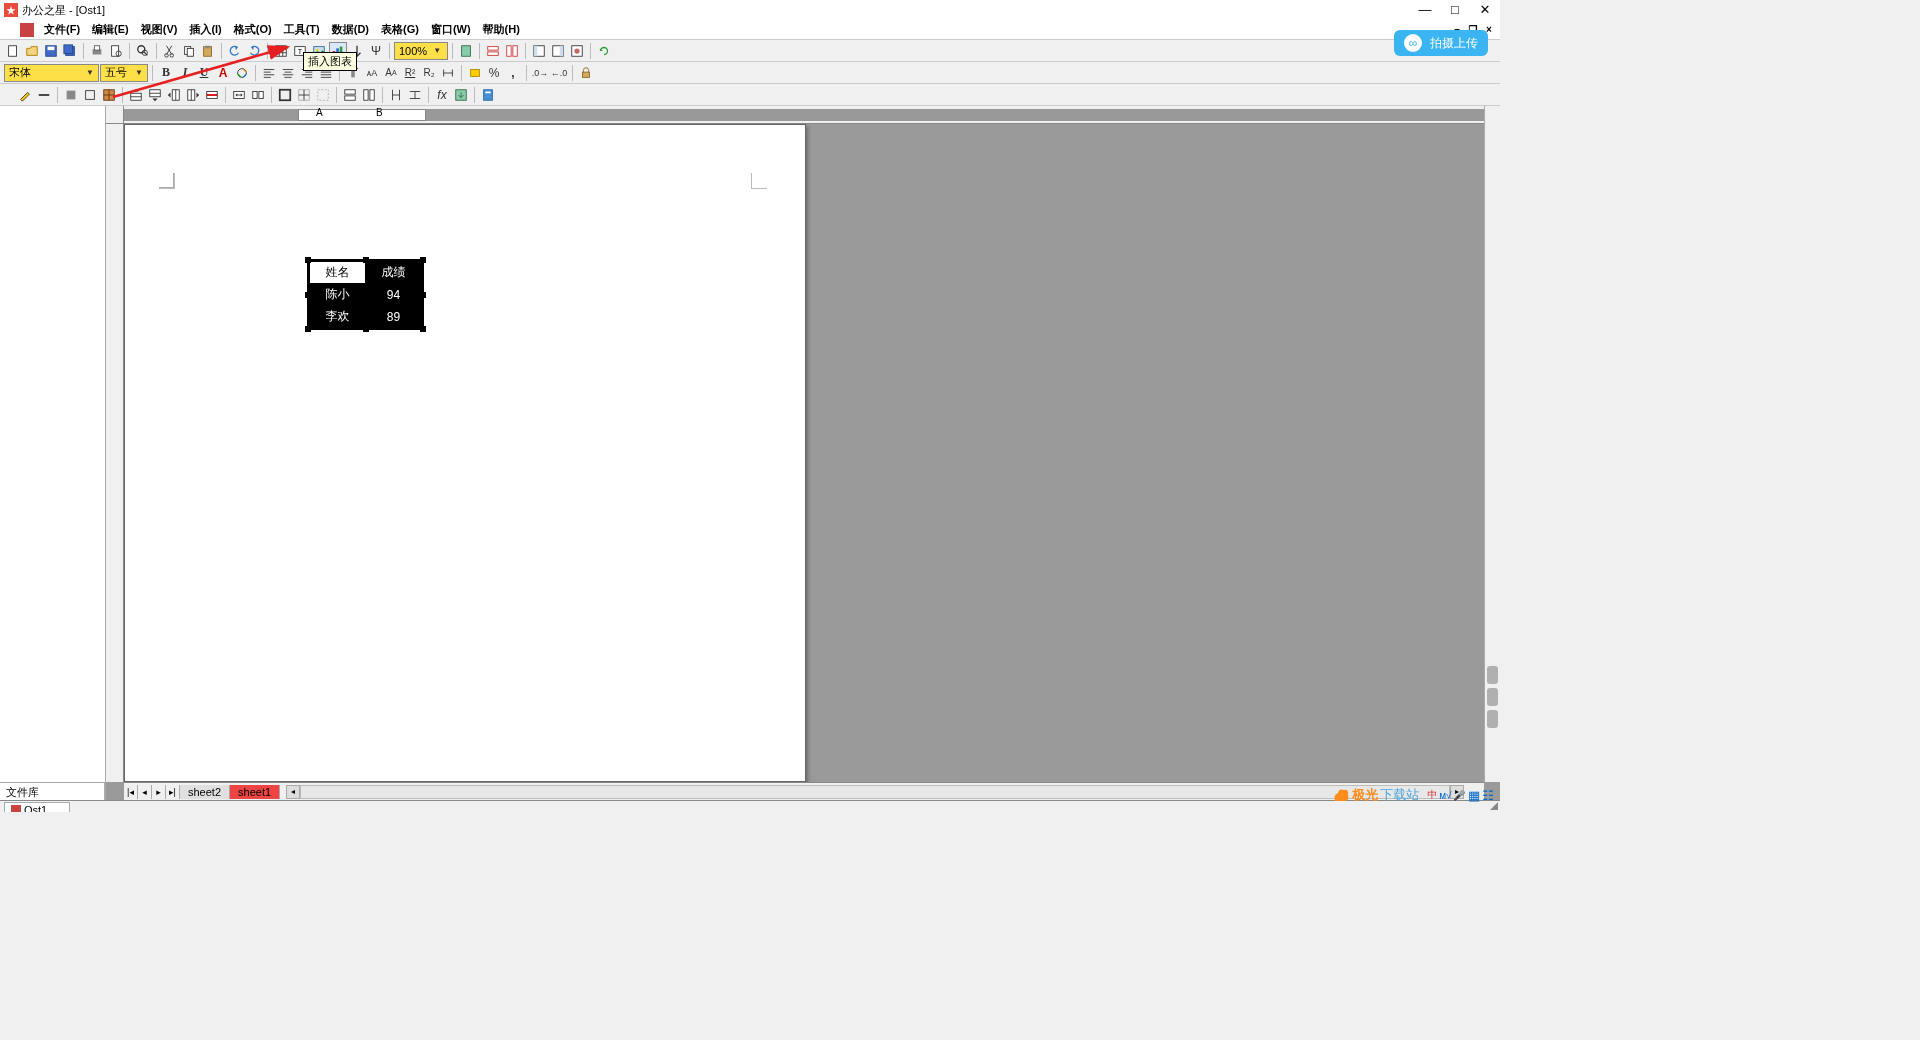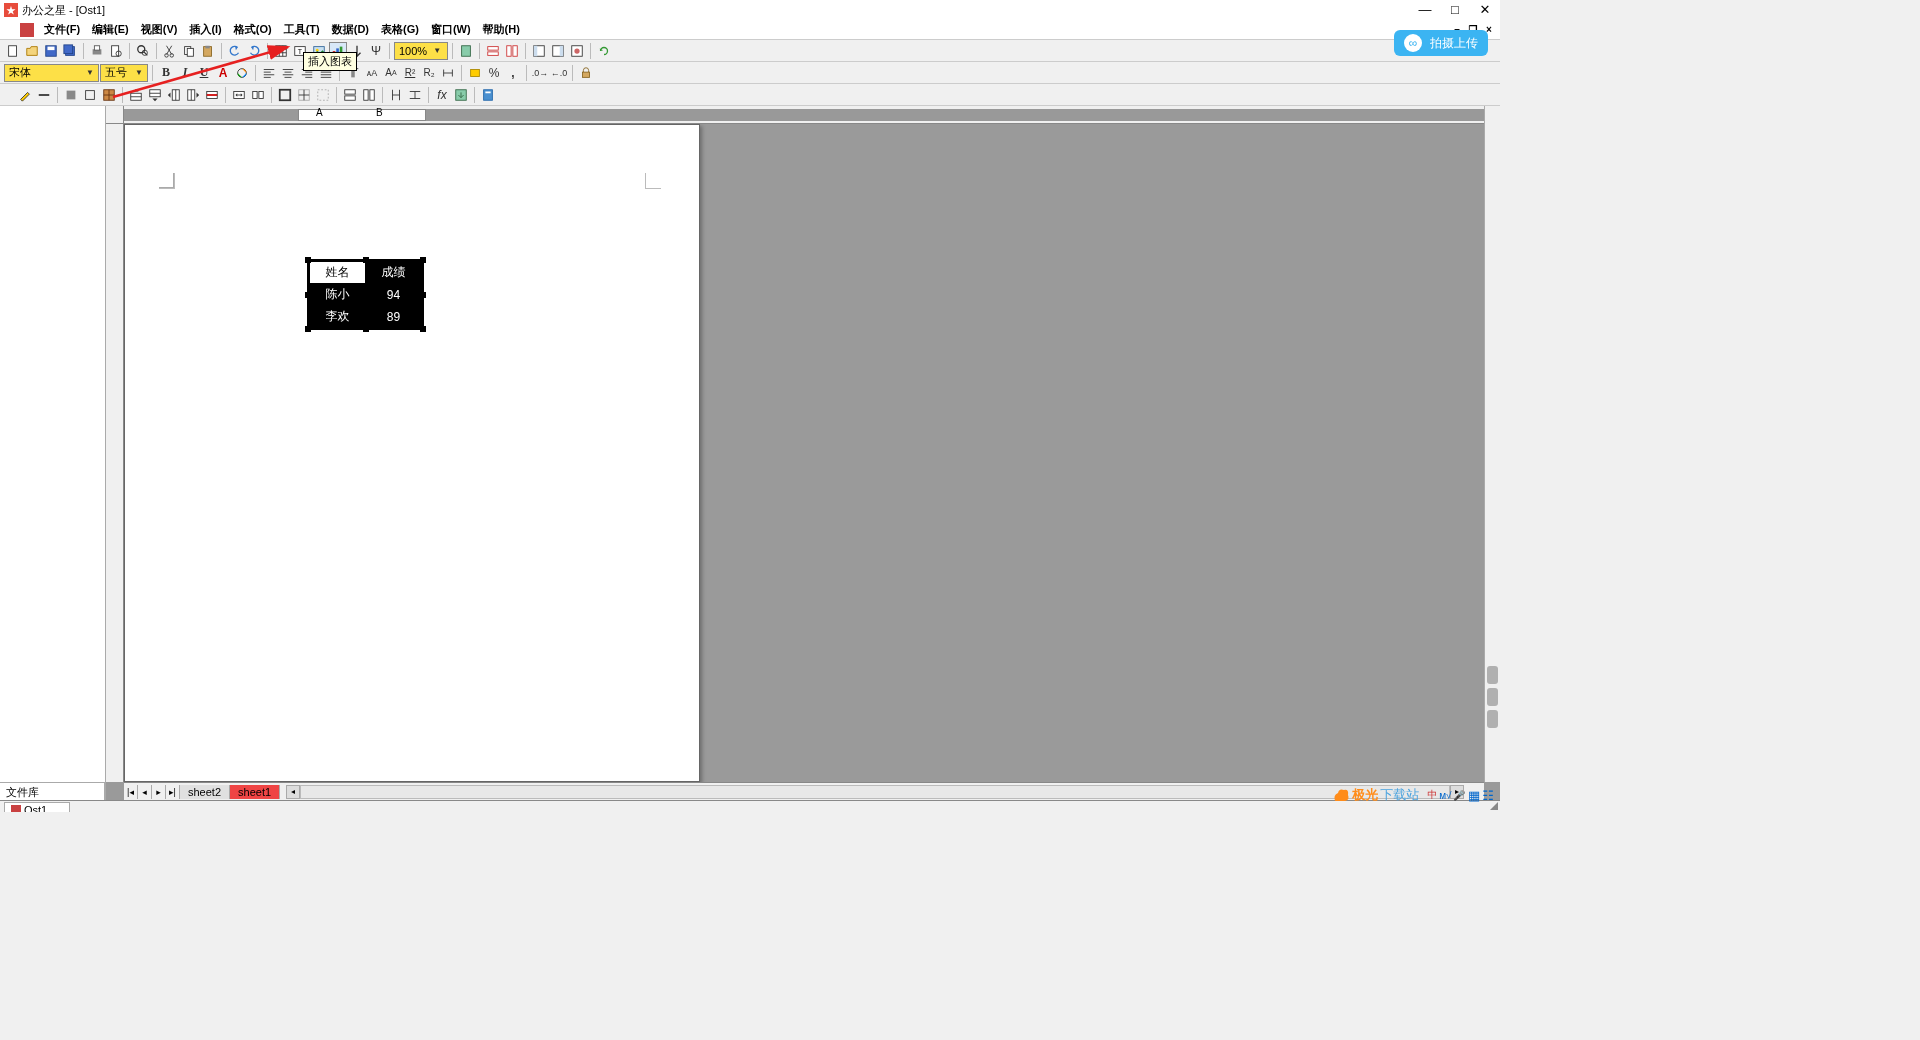--- a/index.html
+++ b/index.html
@@ -44,21 +44,21 @@
 .ruler-h { position: absolute; top: 0; left: 18px; right: 16px; height: 18px; background: #f0f0f0; border-bottom: 1px solid #888;}
 .ruler-h .dark1 { position: absolute; left: 0; width: 174px; height: 12px; top: 3px; background: #999;}
 .ruler-h .light { position: absolute; left: 174px; width: 128px; height: 12px; top: 3px; background: #fff; border: 1px solid #888;}
 .ruler-h .col-a { position: absolute; left: 192px; top: 1px; font-size: 10px; }
 .ruler-h .col-b { position: absolute; left: 252px; top: 1px; font-size: 10px; }
 .ruler-h .dark2 { position: absolute; left: 302px; right: 0; height: 12px; top: 3px; background: #999;}
 .ruler-v { position: absolute; top: 18px; left: 0; width: 18px; bottom: 18px; background: #f0f0f0; border-right: 1px solid #888;}
 .ruler-corner { position: absolute; top: 0; left: 0; width: 18px; height: 18px; background: #f0f0f0; border-right: 1px solid #888; border-bottom: 1px solid #888;}
 
 .canvas { position: absolute; top: 18px; left: 18px; right: 16px; bottom: 18px; background: #9a9a9a; overflow: hidden;}
-.page { position: absolute; top: 0; left: 0; width: 576px; height: 100%; background: #fff; border: 1px solid #666; box-shadow: 2px 2px 4px rgba(0,0,0,0.3);}
+.page { position: absolute; top: 0; left: 0; width: 682px; height: 100%; background: #fff; border: 1px solid #666; box-shadow: 2px 2px 4px rgba(0,0,0,0.3);}
 
 .page .corner { position: absolute; width: 16px; height: 16px; border: 1px solid #999;}
 .page .corner.tl { top: 50px; left: 48px; border-right: none; border-bottom: none; border-top: none; border-left: none; box-shadow: -1px -1px 0 #aaa inset;}
 .page .corner.tl { top: 50px; left: 40px; border-top: 1px solid #bbb; border-left: 1px solid #bbb; border-right: none; border-bottom: none;}
 .page .corner.tl { top: 48px; left: 34px;  border-width: 0 1px 1px 0; border-style: solid; border-color: #bbb;}
 .page .corner.tr { top: 48px; right: 38px; border-width: 0 0 1px 1px; border-style: solid; border-color: #bbb;}
 
 .arrow-annot { position: absolute; top: 42px; left: 108px; width: 190px; height: 60px; pointer-events: none; z-index: 60;}
 
 .data-table { position: absolute; top: 134px; left: 182px; border: 2px solid #000; }

